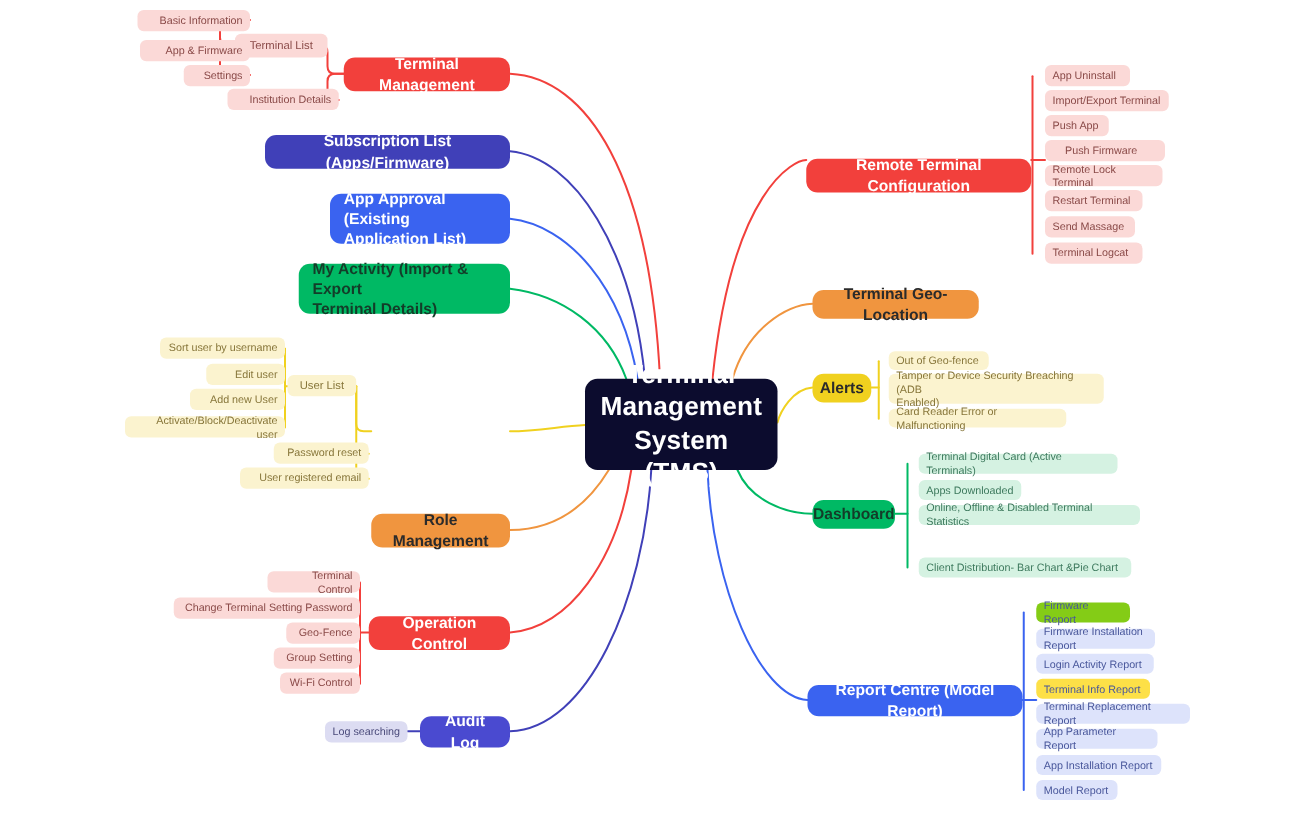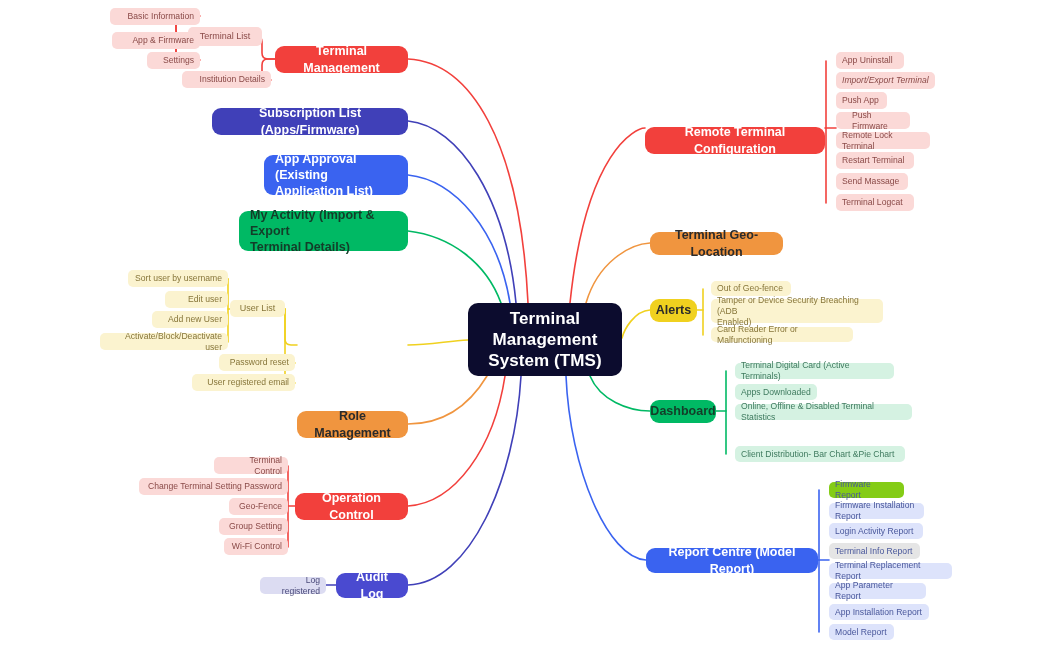--- a/index.html
+++ b/index.html
@@ -12,21 +12,21 @@
   svg.links{position:absolute;left:0;top:0;width:1050px;height:650px;pointer-events:none;}
   .node{
     position:absolute;box-sizing:border-box;
     display:flex;align-items:center;
     border-radius:8px;
     white-space:pre-wrap;
   }
   .root{
     border-radius:10px;
     background:#0c0c2e;color:#ffffff;
-    font-size:17px;font-weight:700;line-height:1.25;
+    font-size:21px;font-weight:700;line-height:1.25;
     justify-content:center;text-align:center;
     padding:8px 10px;
     letter-spacing:.1px;
   }
   .branch{
     font-size:12.5px;font-weight:700;line-height:1.3;
     padding:7px 11px;border-radius:9px;
   }
   .branch.center{justify-content:center;text-align:center;}
   .leaf{
@@ -131,27 +131,27 @@
   <div class="node branch center" style="left:297px;top:411px;width:111px;height:27px;background:#f0953f;color:#2b2b2b;">Role Management</div>
 
   <div class="node branch center" style="left:295px;top:493px;width:113px;height:27px;background:#f2403c;color:#fff;">Operation Control</div>
   <div class="node leaf r" style="left:214px;top:457px;width:74px;height:17px;background:#fbd9d7;color:#8a4a48;">Terminal Control</div>
   <div class="node leaf r" style="left:139px;top:478px;width:149px;height:17px;background:#fbd9d7;color:#8a4a48;">Change Terminal Setting Password</div>
   <div class="node leaf r" style="left:229px;top:498px;width:59px;height:17px;background:#fbd9d7;color:#8a4a48;">Geo-Fence</div>
   <div class="node leaf r" style="left:219px;top:518px;width:69px;height:17px;background:#fbd9d7;color:#8a4a48;">Group Setting</div>
   <div class="node leaf r" style="left:224px;top:538px;width:64px;height:17px;background:#fbd9d7;color:#8a4a48;">Wi-Fi Control</div>
 
   <div class="node branch center" style="left:336px;top:573px;width:72px;height:25px;background:#4a4ad0;color:#fff;">Audit Log</div>
-  <div class="node leaf r" style="left:260px;top:577px;width:66px;height:17px;background:#dcdcf2;color:#4a4a7a;">Log registered</div>
+  <div class="node leaf r" style="left:260px;top:577px;width:66px;height:17px;background:#dcdcf2;color:#4a4a7a;">Log searching</div>
 
   <div class="node branch center" style="left:645px;top:115px;width:180px;height:27px;background:#f2403c;color:#fff;margin-top:12px;">Remote Terminal Configuration</div>
   <div class="node leaf l" style="left:836px;top:52px;width:68px;height:17px;background:#fbd9d7;color:#8a4a48;">App Uninstall</div>
-  <div class="node leaf l" style="left:836px;top:72px;width:99px;height:17px;background:#fbd9d7;color:#8a4a48;font-style:italic;">Import/Export Terminal</div>
+  <div class="node leaf l" style="left:836px;top:72px;width:99px;height:17px;background:#fbd9d7;color:#8a4a48;">Import/Export Terminal</div>
   <div class="node leaf l" style="left:836px;top:92px;width:51px;height:17px;background:#fbd9d7;color:#8a4a48;">Push App</div>
-  <div class="node leaf l" style="left:836px;top:112px;width:74px;height:17px;background:#fbd9d7;color:#8a4a48;padding-left:16px;">Push Firmware</div>
+  <div class="node leaf l" style="left:836px;top:112px;width:96px;height:17px;background:#fbd9d7;color:#8a4a48;padding-left:16px;">Push Firmware</div>
   <div class="node leaf l" style="left:836px;top:132px;width:94px;height:17px;background:#fbd9d7;color:#8a4a48;">Remote Lock Terminal</div>
   <div class="node leaf l" style="left:836px;top:152px;width:78px;height:17px;background:#fbd9d7;color:#8a4a48;">Restart Terminal</div>
   <div class="node leaf l" style="left:836px;top:173px;width:72px;height:17px;background:#fbd9d7;color:#8a4a48;">Send Massage</div>
   <div class="node leaf l" style="left:836px;top:194px;width:78px;height:17px;background:#fbd9d7;color:#8a4a48;">Terminal Logcat</div>
 
   <div class="node branch center" style="left:650px;top:232px;width:133px;height:23px;background:#f0953f;color:#2b2b2b;">Terminal Geo-Location</div>
 
   <div class="node branch center" style="left:650px;top:299px;width:47px;height:23px;background:#f0d11f;color:#2b2b2b;">Alerts</div>
   <div class="node leaf l" style="left:711px;top:281px;width:80px;height:15px;background:#fbf3cf;color:#87763a;">Out of Geo-fence</div>
   <div class="node leaf l" style="left:711px;top:299px;width:172px;height:24px;background:#fbf3cf;color:#87763a;">Tamper or Device Security Breaching (ADB
@@ -161,19 +161,19 @@
   <div class="node branch center" style="left:650px;top:400px;width:66px;height:23px;background:#00b964;color:#133d29;">Dashboard</div>
   <div class="node leaf l" style="left:735px;top:363px;width:159px;height:16px;background:#d5f2e2;color:#3e7a5e;">Terminal Digital Card (Active Terminals)</div>
   <div class="node leaf l" style="left:735px;top:384px;width:82px;height:16px;background:#d5f2e2;color:#3e7a5e;">Apps Downloaded</div>
   <div class="node leaf l" style="left:735px;top:404px;width:177px;height:16px;background:#d5f2e2;color:#3e7a5e;">Online, Offline &amp; Disabled Terminal Statistics</div>
   <div class="node leaf l" style="left:735px;top:446px;width:170px;height:16px;background:#d5f2e2;color:#3e7a5e;">Client Distribution- Bar Chart &amp;Pie Chart</div>
 
   <div class="node branch center" style="left:646px;top:548px;width:172px;height:25px;background:#3a63f0;color:#fff;">Report Centre (Model Report)</div>
   <div class="node leaf l" style="left:829px;top:482px;width:75px;height:16px;background:#84cc16;color:#49579b;">Firmware Report</div>
   <div class="node leaf l" style="left:829px;top:503px;width:95px;height:16px;background:#dde3fb;color:#49579b;">Firmware Installation Report</div>
   <div class="node leaf l" style="left:829px;top:523px;width:94px;height:16px;background:#dde3fb;color:#49579b;">Login Activity Report</div>
-  <div class="node leaf l" style="left:829px;top:543px;width:91px;height:16px;background:#e5e5e5;color:#49579b;">Terminal Info Report</div>
+  <div class="node leaf l" style="left:829px;top:543px;width:91px;height:16px;background:#fde047;color:#49579b;">Terminal Info Report</div>
   <div class="node leaf l" style="left:829px;top:563px;width:123px;height:16px;background:#dde3fb;color:#49579b;">Terminal Replacement Report</div>
   <div class="node leaf l" style="left:829px;top:583px;width:97px;height:16px;background:#dde3fb;color:#49579b;">App Parameter Report</div>
   <div class="node leaf l" style="left:829px;top:604px;width:100px;height:16px;background:#dde3fb;color:#49579b;">App Installation Report</div>
   <div class="node leaf l" style="left:829px;top:624px;width:65px;height:16px;background:#dde3fb;color:#49579b;">Model Report</div>
 
 </div>
 
 </body></html>

